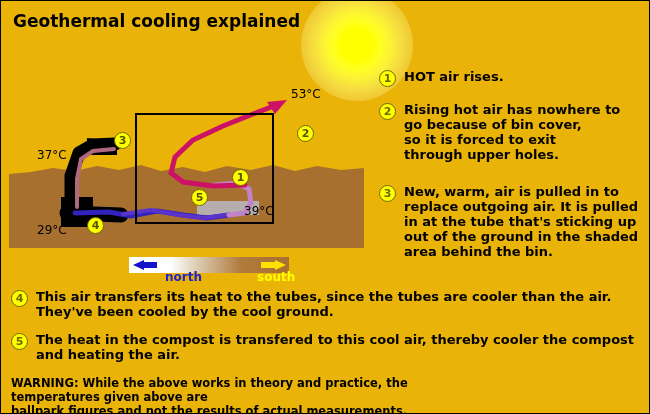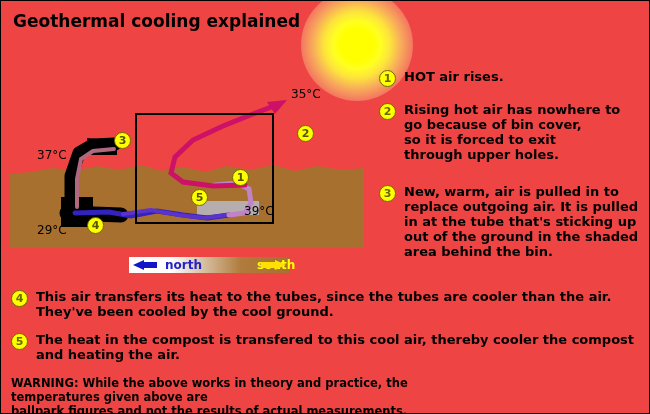--- a/index.html
+++ b/index.html
@@ -1,21 +1,21 @@
 <!DOCTYPE html>
 <html><head>
 <meta charset="utf-8">
 <style>
   html,body{margin:0;padding:0;background:#ffffff;}
   body{font-family:"DejaVu Sans","Liberation Sans",sans-serif;}
 
   #page{
     position:relative;
     width:650px;height:414px;
-    background:#ef4444;
+    background:#eab308;
     box-sizing:border-box;
     border:1px solid #000000;
     overflow:hidden;
   }
 
   
   #title{
     position:absolute;left:12px;top:10px;
     font-size:17px;font-weight:700;color:#000;
     letter-spacing:0px;
@@ -63,21 +63,21 @@
   #b4{left:86px;top:216px;}
   #b5{left:190px;top:188px;}
 
   
   #compass{
     position:absolute;left:128px;top:256px;
     width:160px;height:16px;
     background:linear-gradient(to right,#ffffff 0%,#ffffff 26%,#d8c5a8 45%,#b07b3c 70%,#a8702f 100%);
   }
   #compass .lbl{
-    position:absolute;top:0px;font-size:12px;font-weight:700;line-height:16px;
+    position:absolute;top:12px;font-size:12px;font-weight:700;line-height:16px;
   }
   #lbl-north{left:36px;color:#2222cc;}
   #lbl-south{left:92px;color:#ffff00;margin-left:36px;}
   .arr{position:absolute;top:3px;width:0;height:0;}
   #arr-w{left:4px;border-top:5px solid transparent;border-bottom:5px solid transparent;border-right:11px solid #1414c8;}
   #arr-w-tail{position:absolute;left:14px;top:5px;width:14px;height:6px;background:#1414c8;}
   #arr-e{left:146px;border-top:5px solid transparent;border-bottom:5px solid transparent;border-left:11px solid #ffe000;}
   #arr-e-tail{position:absolute;left:132px;top:5px;width:15px;height:6px;background:#ffe000;}
 
   
@@ -142,21 +142,21 @@
       <path fill="none" stroke="#5a33cc" stroke-width="4" stroke-linecap="round" d="M122,213 L150,209 L178,214 L204,217 L226,214"></path>
 
       <path fill="none" stroke="#c083c8" stroke-width="5" stroke-linecap="round" d="M228,214 L244,212 L250,202 L248,188 L236,182 L214,184"></path>
 
       <path fill="none" stroke="#cc1166" stroke-width="5" stroke-linecap="round" d="M244,184 L212,185 L182,181 L170,172 L174,156 L192,139 L222,125 L252,113 L278,103"></path>
       <polygon fill="#cc1166" points="286,99 266,101 274,113"></polygon>
 
       <rect x="135" y="113" width="137" height="109" fill="none" stroke="#000000" stroke-width="2"></rect>
     </svg>
 
-    <div class="temp" id="t31">35°C</div>
+    <div class="temp" id="t31">53°C</div>
     <div class="temp" id="t29">37°C</div>
     <div class="temp" id="t21">29°C</div>
     <div class="temp" id="t24">39°C</div>
 
     <div class="bub" id="b1">1</div>
     <div class="bub" id="b2">2</div>
     <div class="bub" id="b3">3</div>
     <div class="bub" id="b4">4</div>
     <div class="bub" id="b5">5</div>
 

